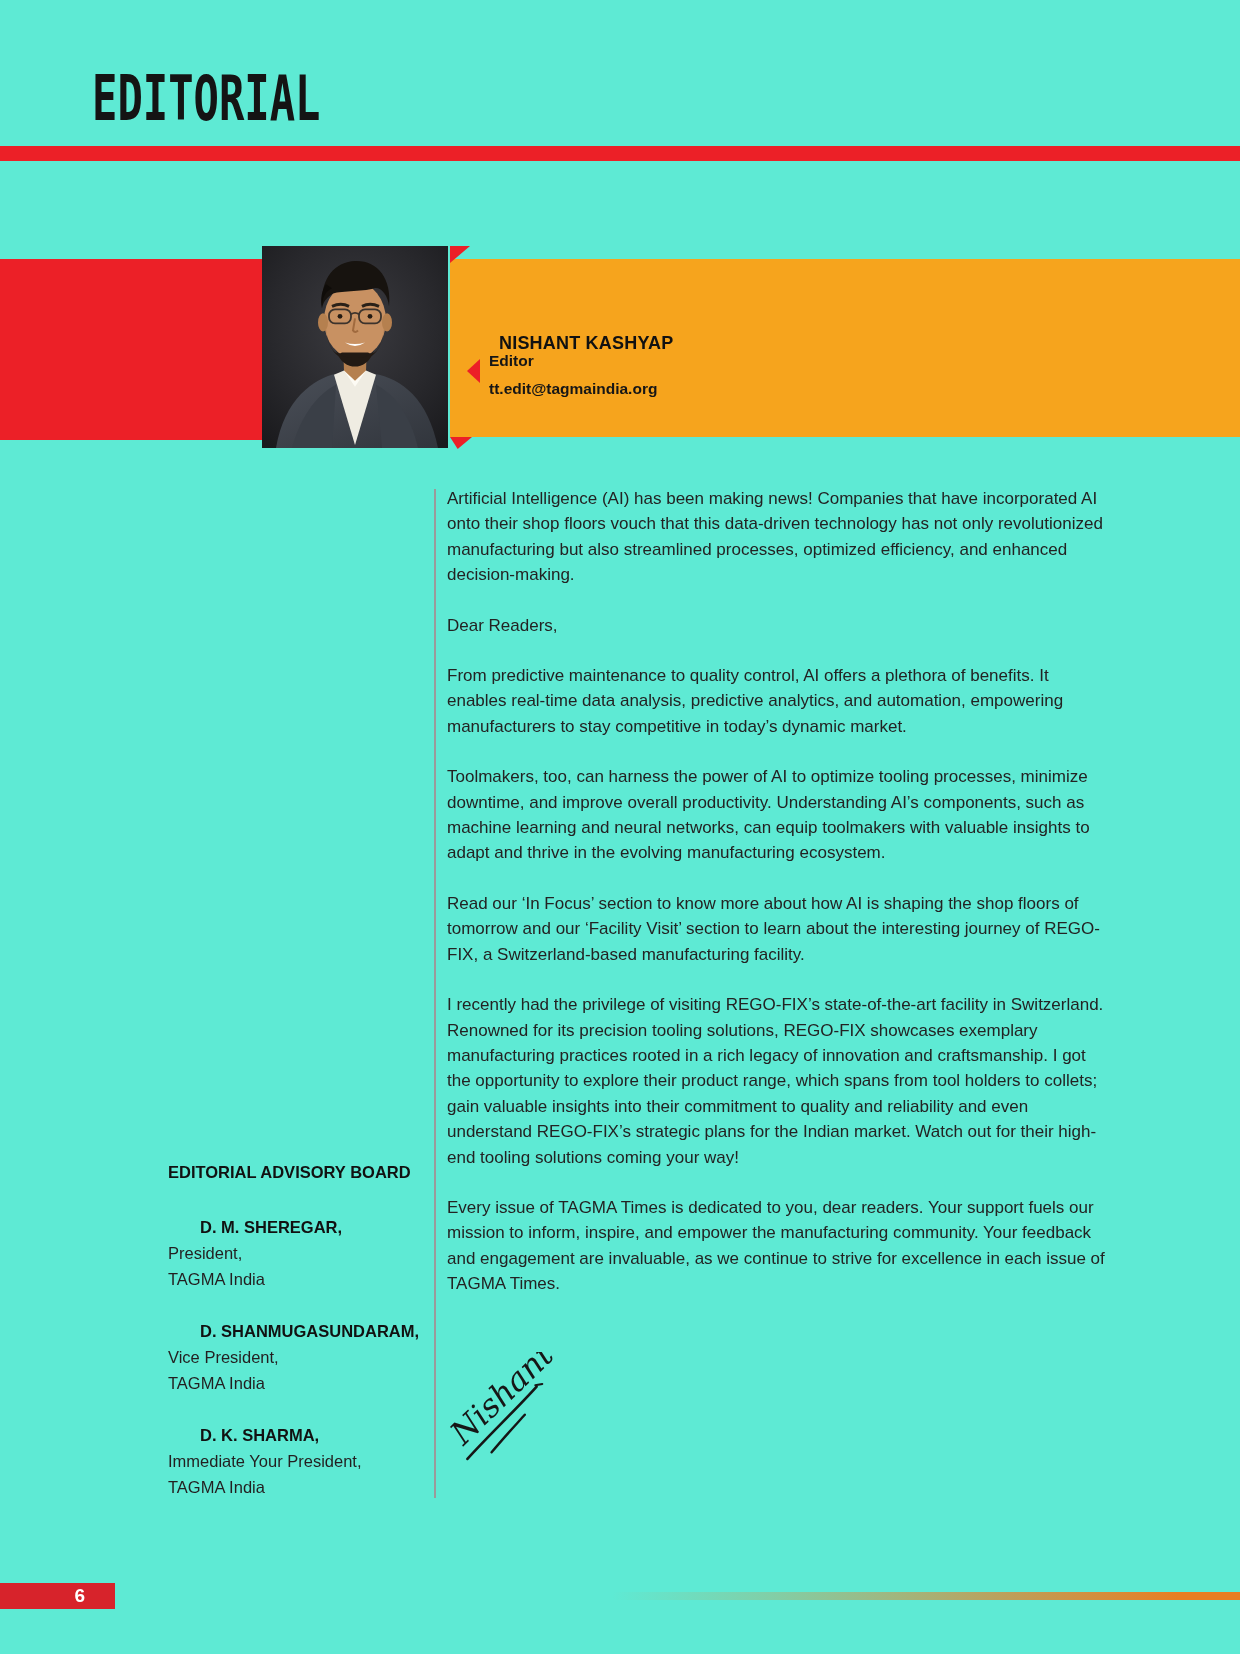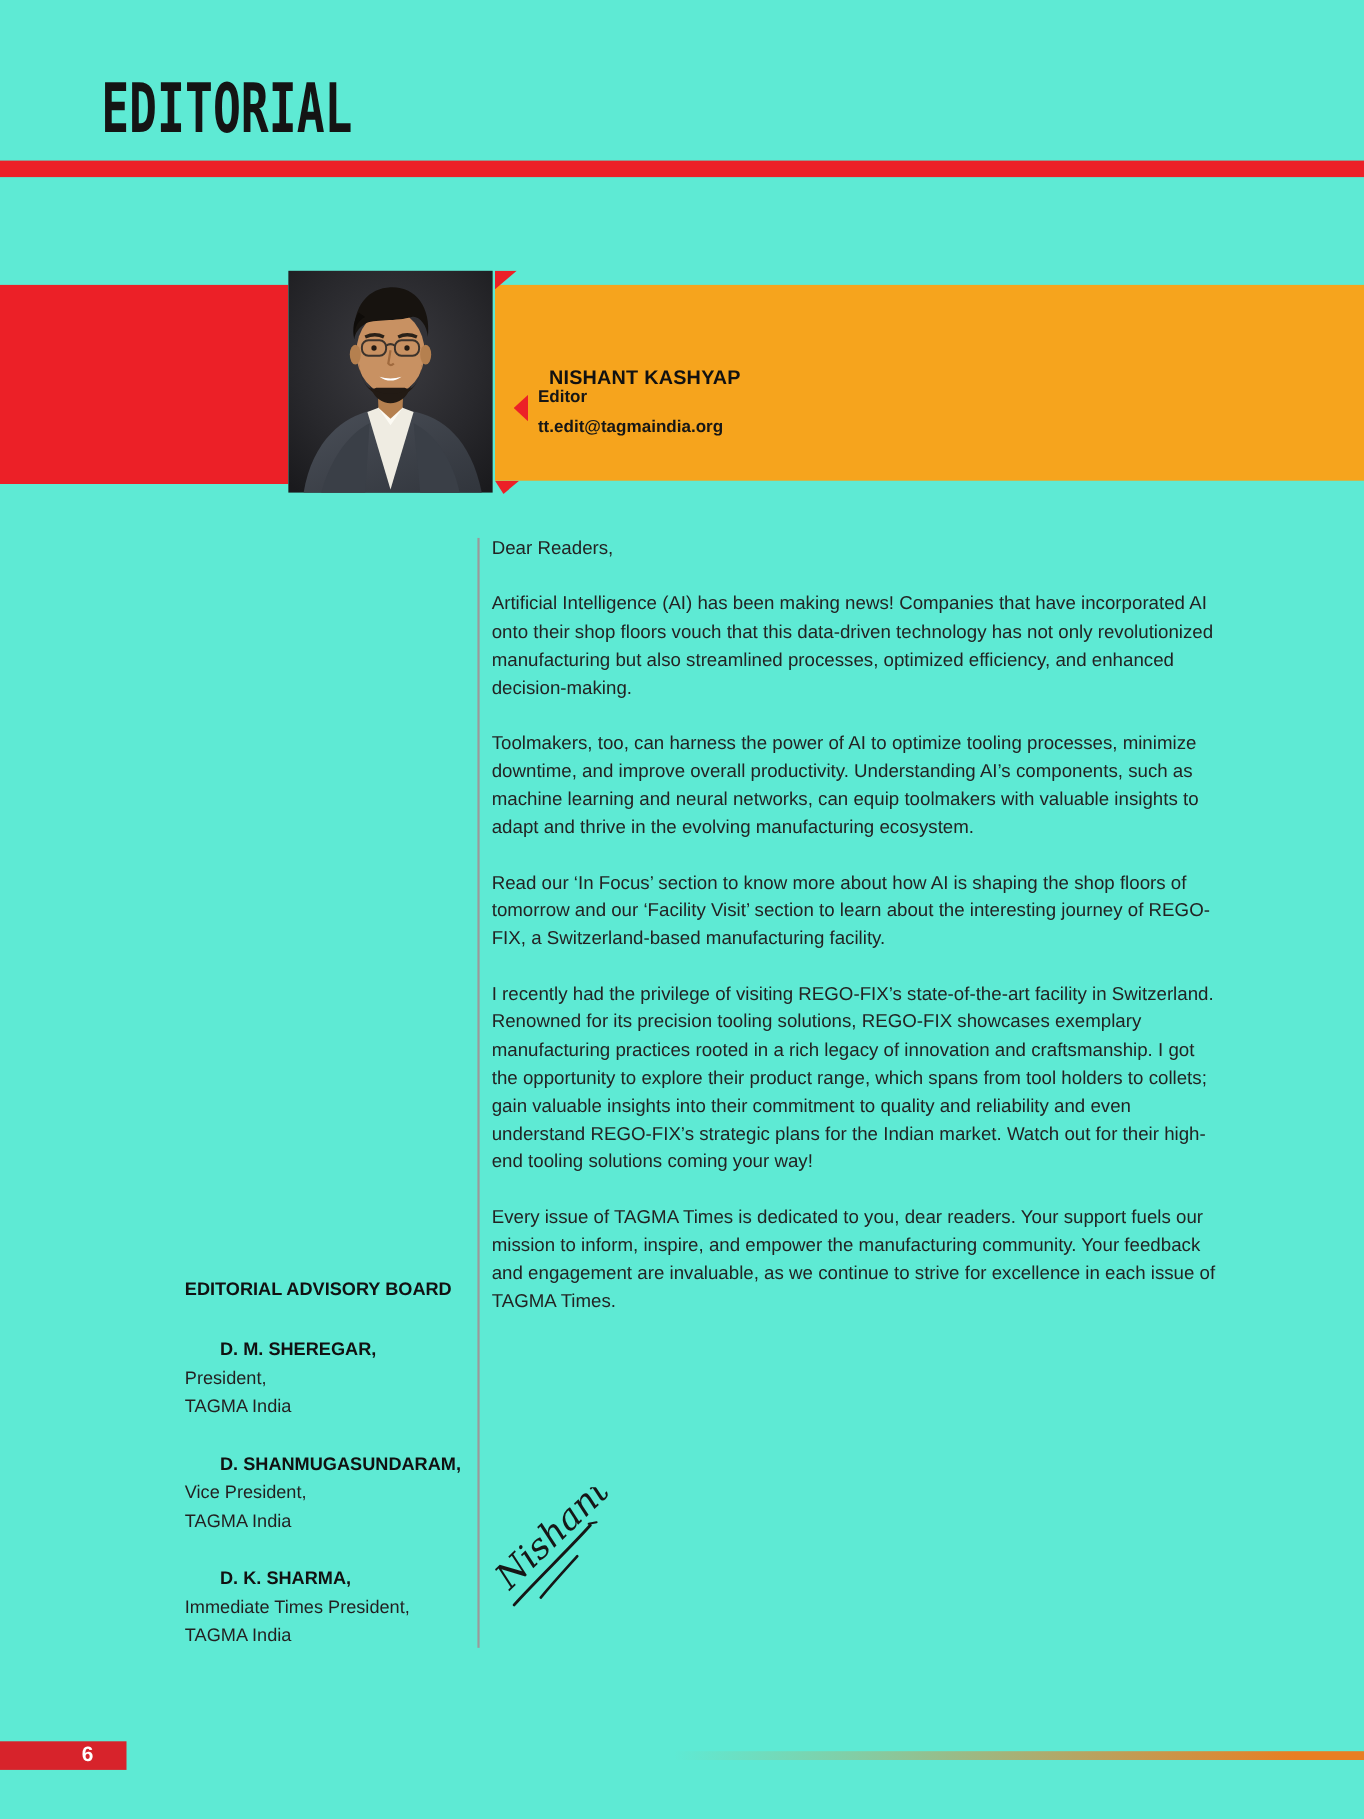--- a/index.html
+++ b/index.html
@@ -113,22 +113,23 @@
     </svg>
   </div>
 
   <p class="banner-name">NISHANT KASHYAP</p>
   <div class="editor-arrow"></div>
   <p class="banner-role">Editor</p>
   <p class="banner-email">tt.edit@tagmaindia.org</p>
 
   <div class="v-rule"></div>
   <div class="letter">
+    <p>Artificial Intelligence (AI) has been making news! Companies that have incorporated AI onto their shop floors vouch that this data-driven technology has not only revolutionized manufacturing but also streamlined processes, optimized efficiency, and enhanced decision-making.</p>
     <p>Dear Readers,</p>
-    <p>Artificial Intelligence (AI) has been making news! Companies that have incorporated AI onto their shop floors vouch that this data-driven technology has not only revolutionized manufacturing but also streamlined processes, optimized efficiency, and enhanced decision-making.</p>
+    <p>From predictive maintenance to quality control, AI offers a plethora of benefits. It enables real-time data analysis, predictive analytics, and automation, empowering manufacturers to stay competitive in today’s dynamic market.</p>
     <p>Toolmakers, too, can harness the power of AI to optimize tooling processes, minimize downtime, and improve overall productivity. Understanding AI’s components, such as machine learning and neural networks, can equip toolmakers with valuable insights to adapt and thrive in the evolving manufacturing ecosystem.</p>
     <p>Read our ‘In Focus’ section to know more about how AI is shaping the shop floors of tomorrow and our ‘Facility Visit’ section to learn about the interesting journey of REGO-FIX, a Switzerland-based manufacturing facility.</p>
     <p>I recently had the privilege of visiting REGO-FIX’s state-of-the-art facility in Switzerland. Renowned for its precision tooling solutions, REGO-FIX showcases exemplary manufacturing practices rooted in a rich legacy of innovation and craftsmanship. I got the opportunity to explore their product range, which spans from tool holders to collets; gain valuable insights into their commitment to quality and reliability and even understand REGO-FIX’s strategic plans for the Indian market. Watch out for their high-end tooling solutions coming your way!</p>
     <p>Every issue of TAGMA Times is dedicated to you, dear readers. Your support fuels our mission to inform, inspire, and empower the manufacturing community. Your feedback and engagement are invaluable, as we continue to strive for excellence in each issue of TAGMA Times.</p>
   </div>
 
   <div class="signature">
     <svg viewBox="0 0 120 115">
       <g transform="rotate(-44 60 58)">
         <text x="10" y="60" font-family="DejaVu Serif, serif" font-style="italic" font-size="32" fill="#161616">Nishant</text>
@@ -149,21 +150,21 @@
     </div>
 
     <div class="board-member">
       <div class="member-name">D. SHANMUGASUNDARAM,</div>
       <div class="member-role">Vice President,</div>
       <div class="member-org">TAGMA India</div>
     </div>
 
     <div class="board-member">
       <div class="member-name">D. K. SHARMA,</div>
-      <div class="member-role">Immediate Times President,</div>
+      <div class="member-role">Immediate Your President,</div>
       <div class="member-org">TAGMA India</div>
     </div>
   </aside>
 
   <div class="footer-pagebox">6</div>
   <div class="footer-orange-line"></div>
 
 </div>
 
 </body></html>

